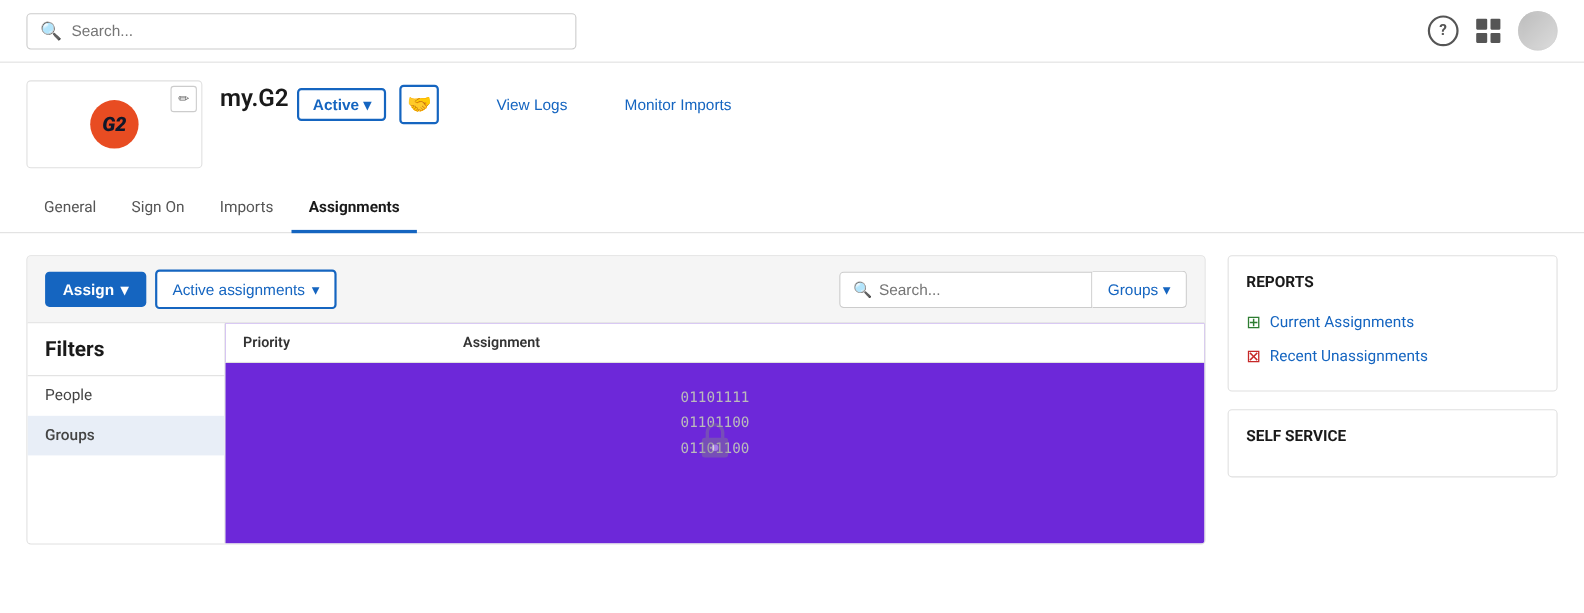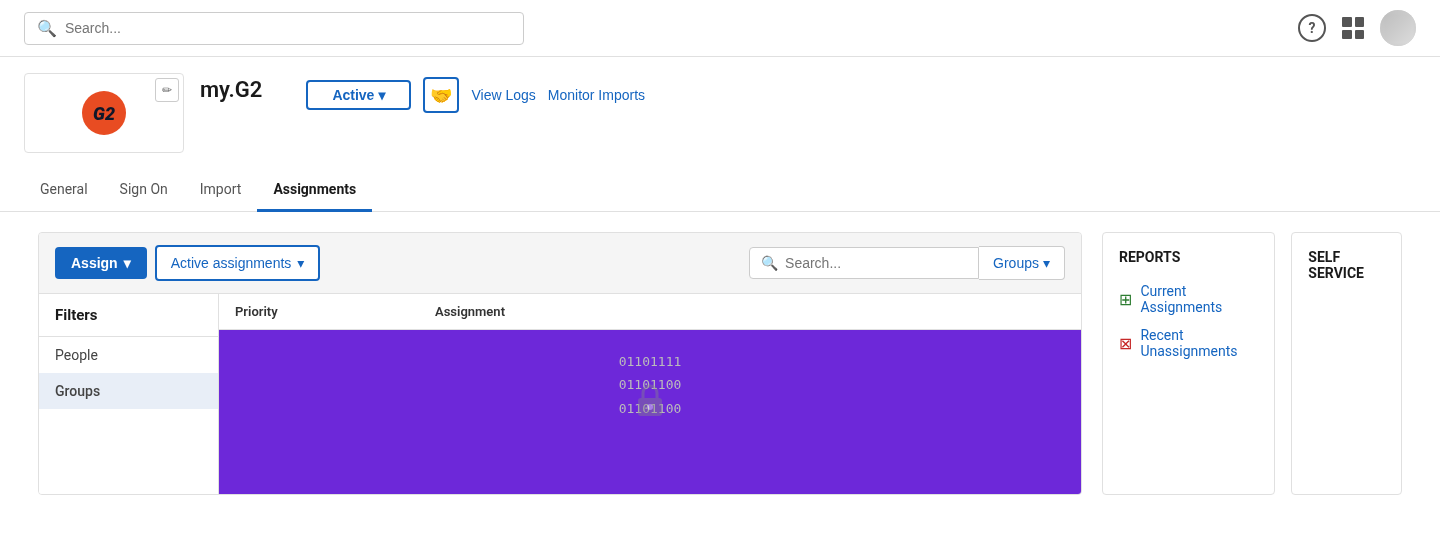--- a/index.html
+++ b/index.html
@@ -49,45 +49,45 @@
       position: absolute; top: 4px; right: 4px;
       width: 24px; height: 24px; border: 1px solid #ccc; border-radius: 3px;
       background: #fff; cursor: pointer; display: flex; align-items: center; justify-content: center;
       font-size: 12px; color: #666;
     }
     .app-info { display: flex; flex-direction: row; gap: 8px; padding-top: 4px; }
     .app-name { font-size: 22px; font-weight: 600; color: #1a1a1a; }
     .app-actions { display: flex; align-items: center; gap: 12px; }
     .btn-active {
       display: flex; align-items: flex-start; gap: 4px;
-      border: 2px solid #1565c0; border-radius: 4px; padding: 5px 24px;
-      color: #1565c0; font-weight: 600; background: #fff; cursor: pointer; font-size: 14px; margin-left: 36px;
+      border: 2px solid #1565c0; border-radius: 4px; padding: 5px 12px;
+      color: #1565c0; font-weight: 600; background: #fff; cursor: pointer; font-size: 14px;
     }
     .btn-handshake {
       width: 36px; height: 36px; border: 2px solid #1565c0; border-radius: 4px;
       display: flex; align-items: center; justify-content: center;
       cursor: pointer; background: #fff;
     }
-    .btn-link { color: #1565c0; background: none; border: none; cursor: pointer; font-size: 14px; font-weight: 500; }
+    .btn-link { color: #1565c0; background: none; border: none; cursor: pointer; font-size: 14px; font-weight: 500; margin-left: 40px; }
 
     
     .tabs {
       display: flex; align-items: center; gap: 0;
       border-bottom: 1px solid #e0e0e0; padding: 0 24px;
       margin-bottom: 0;
     }
     .tab {
       padding: 12px 16px; cursor: pointer; color: #555; font-size: 14px;
       border-bottom: 3px solid transparent; margin-bottom: -1px;
     }
     .tab.active { color: #1a1a1a; font-weight: 700; border-bottom-color: #1565c0; }
 
     
     .main-content {
-      display: flex; gap: 20px; padding: 20px 38px; justify-content: flex-end;
+      display: flex; gap: 20px; padding: 20px 24px; justify-content: flex-end;
     }
 
     
     .assignments-panel {
       flex: 1; border: 1px solid #e0e0e0; border-radius: 4px; background: #fafafa;
       overflow: hidden;
     }
     .panel-toolbar {
       display: flex; align-items: center; gap: 8px; padding: 12px 16px;
       background: #f5f5f5; border-bottom: 1px solid #e0e0e0; flex-wrap: wrap;
@@ -116,21 +116,21 @@
       background: #fff; color: #1565c0; border: 1px solid #ccc; border-left: none;
       border-radius: 0 4px 4px 0; padding: 8px 14px; font-size: 14px; font-weight: 500; cursor: pointer;
     }
 
     
     .table-area { display: flex; }
     .filters-sidebar {
       width: 180px; border-right: 1px solid #e0e0e0; background: #fff; min-height: 200px;
     }
     .filters-header {
-      padding: 12px 16px; font-weight: 700; font-size: 15px; color: #1a1a1a;
+      padding: 12px 16px; font-weight: 700; font-size: 19px; color: #1a1a1a;
       border-bottom: 1px solid #e0e0e0;
     }
     .filter-item {
       padding: 10px 16px; font-size: 14px; color: #444; cursor: pointer;
     }
     .filter-item.active { background: #e8eef7; font-weight: 500; }
 
     .table-main { flex: 1; background: #6d28d9; }
     .table-header {
       display: flex; gap: 0; padding: 10px 16px;
@@ -142,21 +142,21 @@
     .binary-text {
       text-align: center; color: #bbb; font-family: monospace; font-size: 13px;
       padding: 20px; line-height: 1.8;
     }
     .lock-overlay {
       position: absolute; top: 50%; left: 50%; transform: translate(-50%, -50%);
       width: 40px; height: 40px; opacity: 0.4;
     }
 
     
-    .right-panel { width: 300px; display: flex; flex-direction: row; gap: 16px; flex-shrink: 0; }
+    .right-panel { width: 300px; display: flex; flex-direction: column; gap: 16px; flex-shrink: 0; }
     .reports-card {
       border: 1px solid #e0e0e0; border-radius: 4px; padding: 16px; background: #fff;
     }
     .card-title { font-weight: 700; font-size: 14px; color: #1a1a1a; margin-bottom: 12px; }
     .report-link {
       display: flex; align-items: center; gap: 8px; padding: 6px 0;
       color: #1565c0; font-size: 14px; cursor: pointer; text-decoration: none;
     }
     .report-icon-green { color: #2e7d32; font-size: 16px; }
     .report-icon-red { color: #c62828; font-size: 16px; }
@@ -211,21 +211,21 @@
       </div>
       <button class="btn-link">View Logs</button>
       <button class="btn-link">Monitor Imports</button>
     </div>
   </div>
 </div>
 
 <div class="tabs">
   <div class="tab">General</div>
   <div class="tab">Sign On</div>
-  <div class="tab">Import</div>
+  <div class="tab">Imports</div>
   <div class="tab active">Assignments</div>
 </div>
 
 <div class="main-content">
 
   <div class="assignments-panel">
 
     <div class="panel-toolbar">
       <button class="btn-assign">
         <span>Assign</span>

